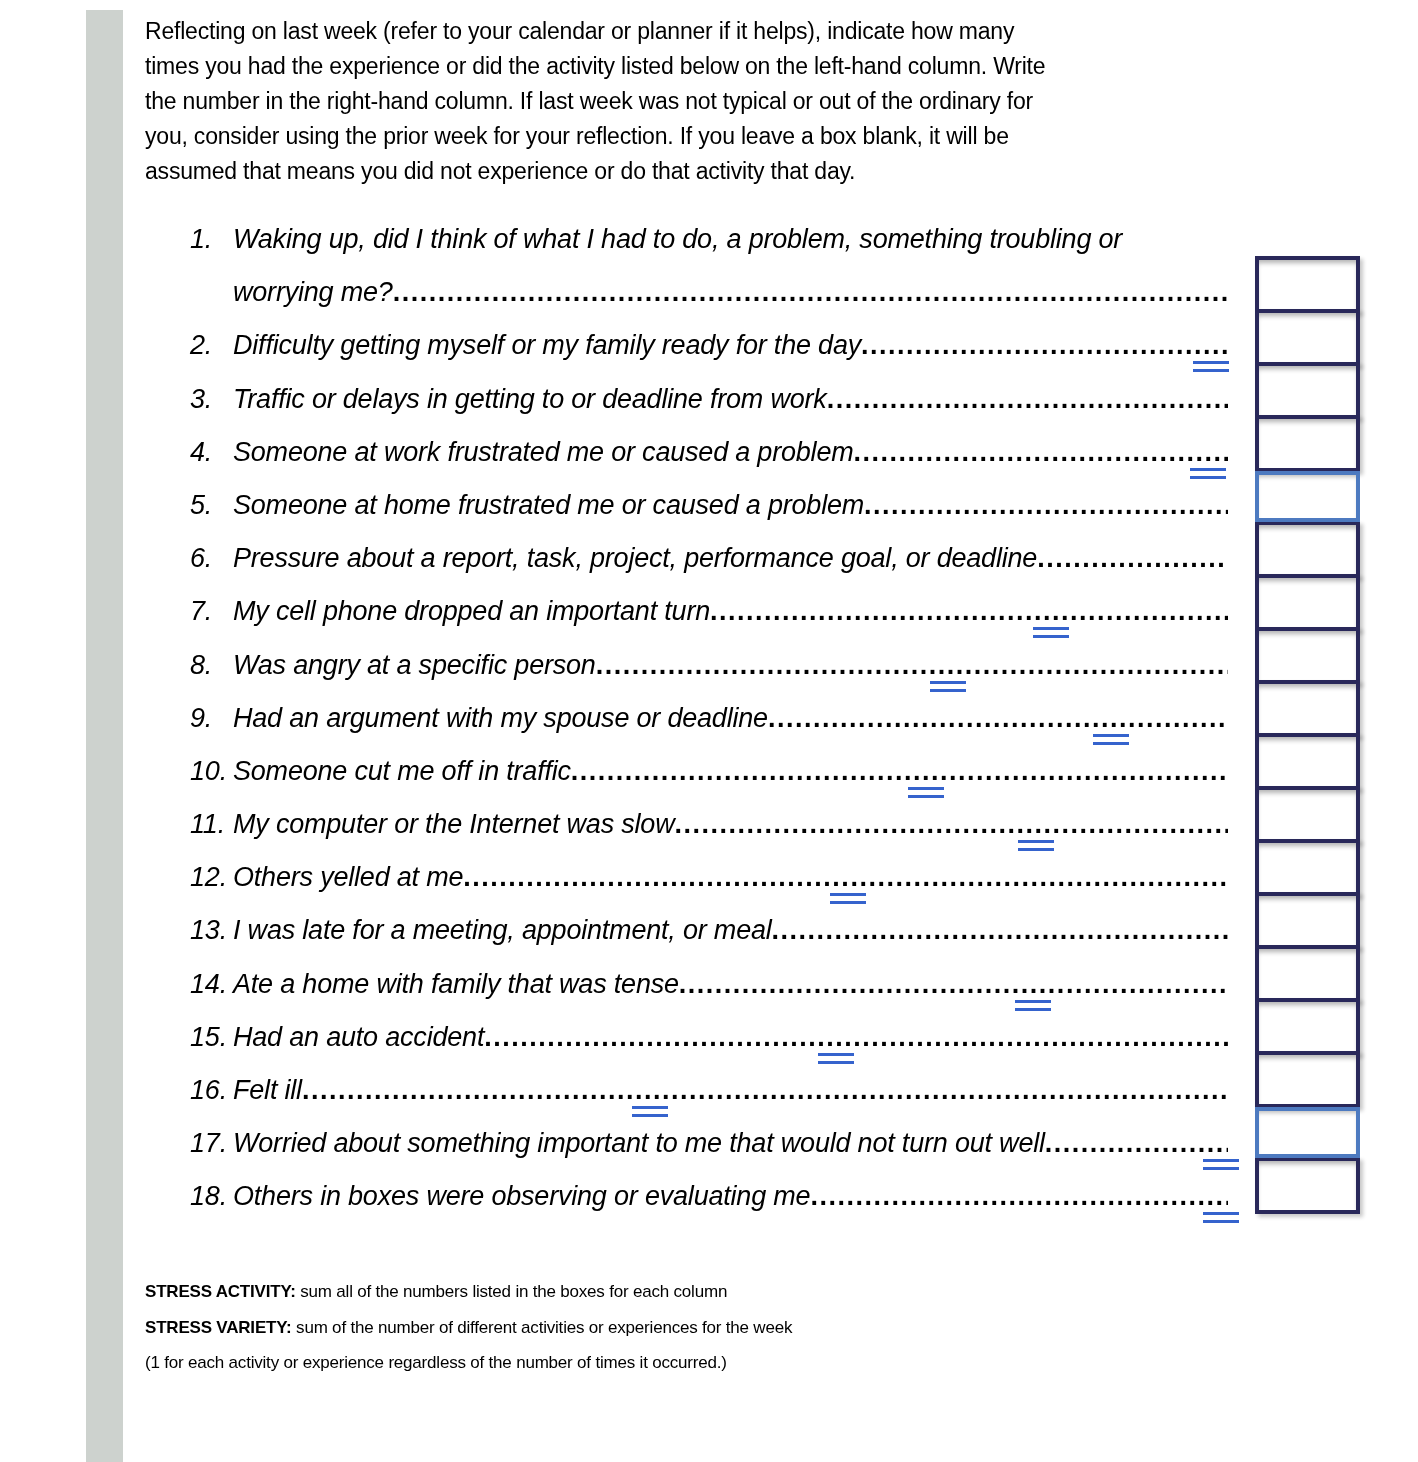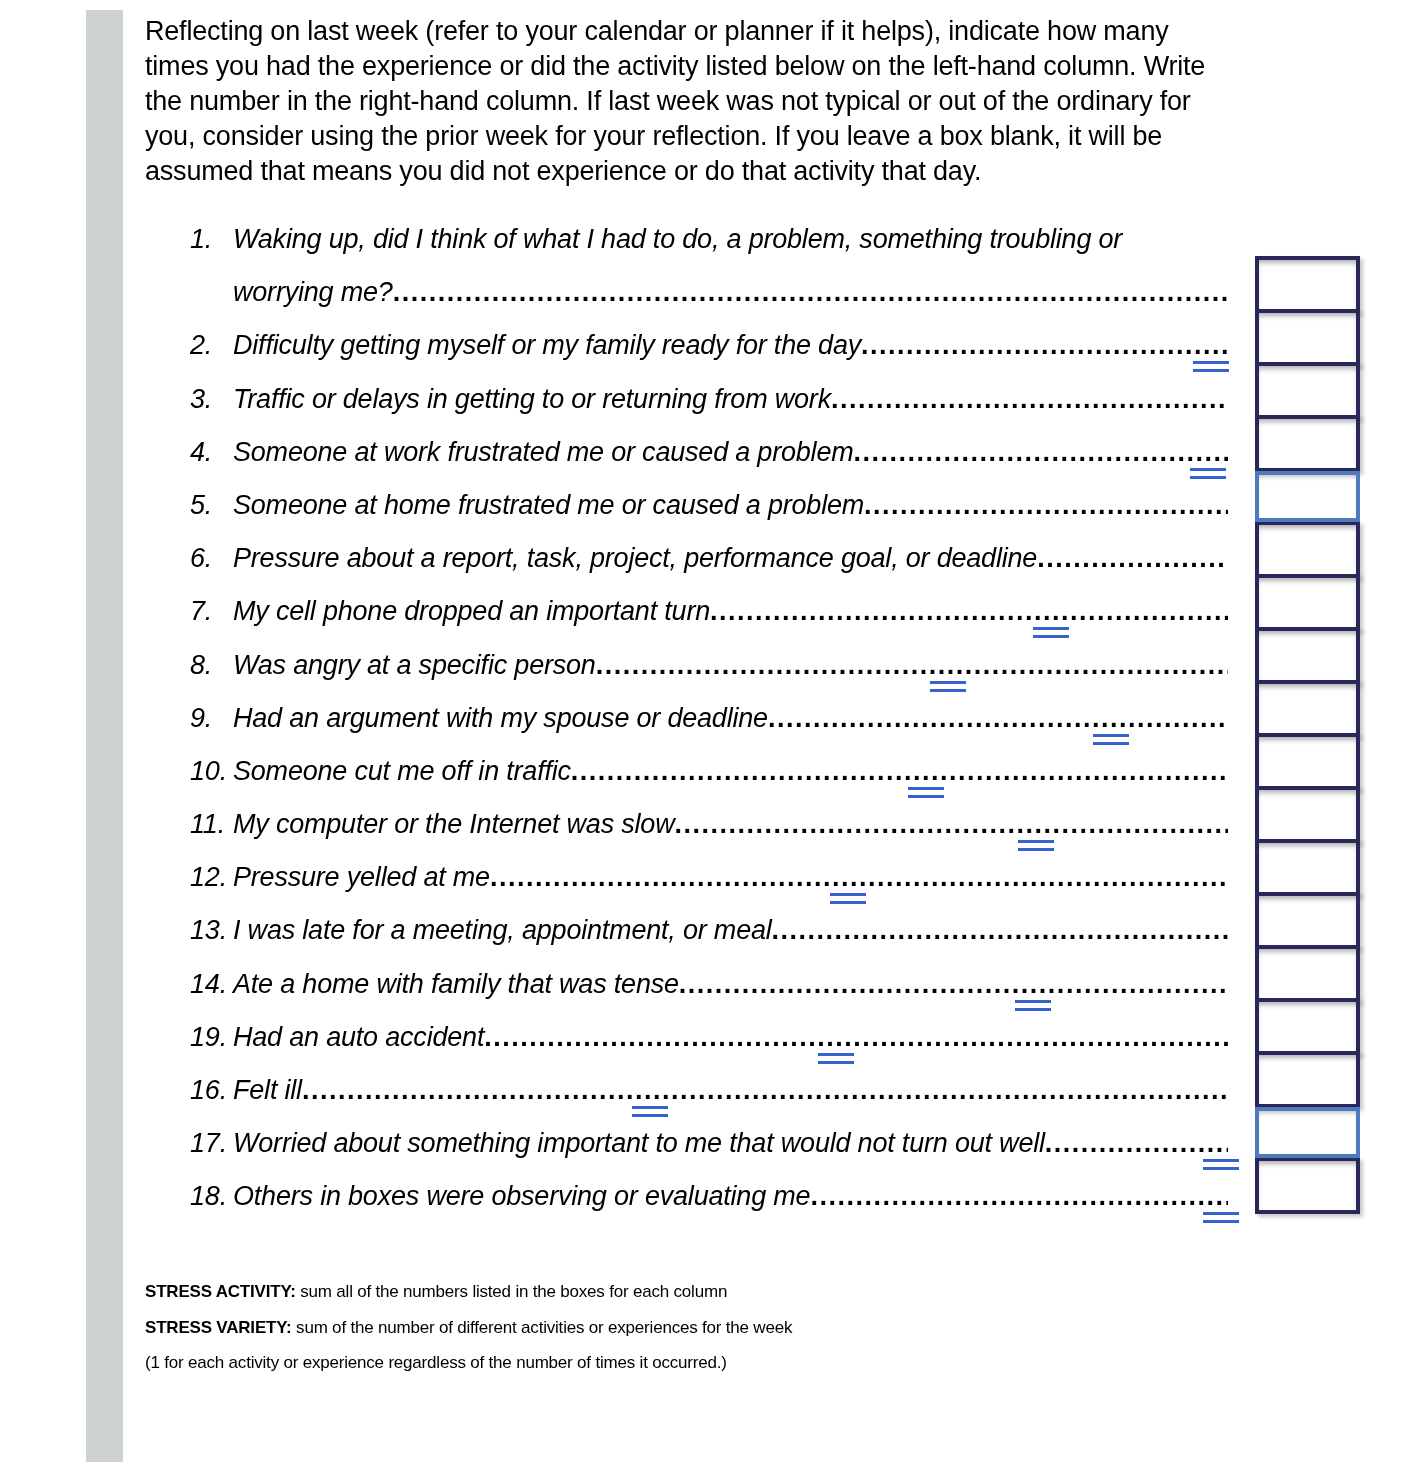--- a/index.html
+++ b/index.html
@@ -17,21 +17,21 @@
     color:var(--text);
     font-family:"Liberation Sans", sans-serif;
     position:relative;
   }
   .margin-strip{
     position:absolute;left:86px;top:10px;width:37px;bottom:0;
     background:var(--margin-strip);
   }
   .intro{
     position:absolute;left:145px;top:14px;width:1100px;
-    font-size:27px;line-height:35px;letter-spacing:-0.2px;
+    font-size:23px;line-height:35px;letter-spacing:-0.2px;
   }
   .intro div{white-space:nowrap;}
   .items{
     position:absolute;left:190px;top:212px;width:1038px;
     font-size:27px;font-style:italic;letter-spacing:-0.2px;
   }
   .row{
     position:relative;height:53.2px;padding-top:12px;
     display:flex;align-items:baseline;
   }
@@ -101,21 +101,21 @@
 
   </div>
       <div class="row">
     <span class="num">2.</span>
     <span class="itext">Difficulty getting myself or my family ready for the day</span>
     <span class="leader"></span>
     <span class="gmark" style="left: 1003px;"></span>
   </div>
       <div class="row">
     <span class="num">3.</span>
-    <span class="itext">Traffic or delays in getting to or returning from work</span>
+    <span class="itext">Traffic or delays in getting to or deadline from work</span>
     <span class="leader"></span>
 
   </div>
       <div class="row">
     <span class="num">4.</span>
     <span class="itext">Someone at work frustrated me or caused a problem</span>
     <span class="leader"></span>
     <span class="gmark" style="left: 1000px;"></span>
   </div>
       <div class="row">
@@ -155,38 +155,38 @@
     <span class="gmark" style="left: 718px;"></span>
   </div>
       <div class="row">
     <span class="num">11.</span>
     <span class="itext">My computer or the Internet was slow</span>
     <span class="leader"></span>
     <span class="gmark" style="left: 828px;"></span>
   </div>
       <div class="row">
     <span class="num">12.</span>
-    <span class="itext">Pressure yelled at me</span>
+    <span class="itext">Others yelled at me</span>
     <span class="leader"></span>
     <span class="gmark" style="left: 640px;"></span>
   </div>
       <div class="row">
     <span class="num">13.</span>
     <span class="itext">I was late for a meeting, appointment, or meal</span>
     <span class="leader"></span>
 
   </div>
       <div class="row">
     <span class="num">14.</span>
     <span class="itext">Ate a home with family that was tense</span>
     <span class="leader"></span>
     <span class="gmark" style="left: 825px;"></span>
   </div>
       <div class="row">
-    <span class="num">19.</span>
+    <span class="num">15.</span>
     <span class="itext">Had an auto accident</span>
     <span class="leader"></span>
     <span class="gmark" style="left: 628px;"></span>
   </div>
       <div class="row">
     <span class="num">16.</span>
     <span class="itext">Felt ill</span>
     <span class="leader"></span>
     <span class="gmark" style="left: 442px;"></span>
   </div>

